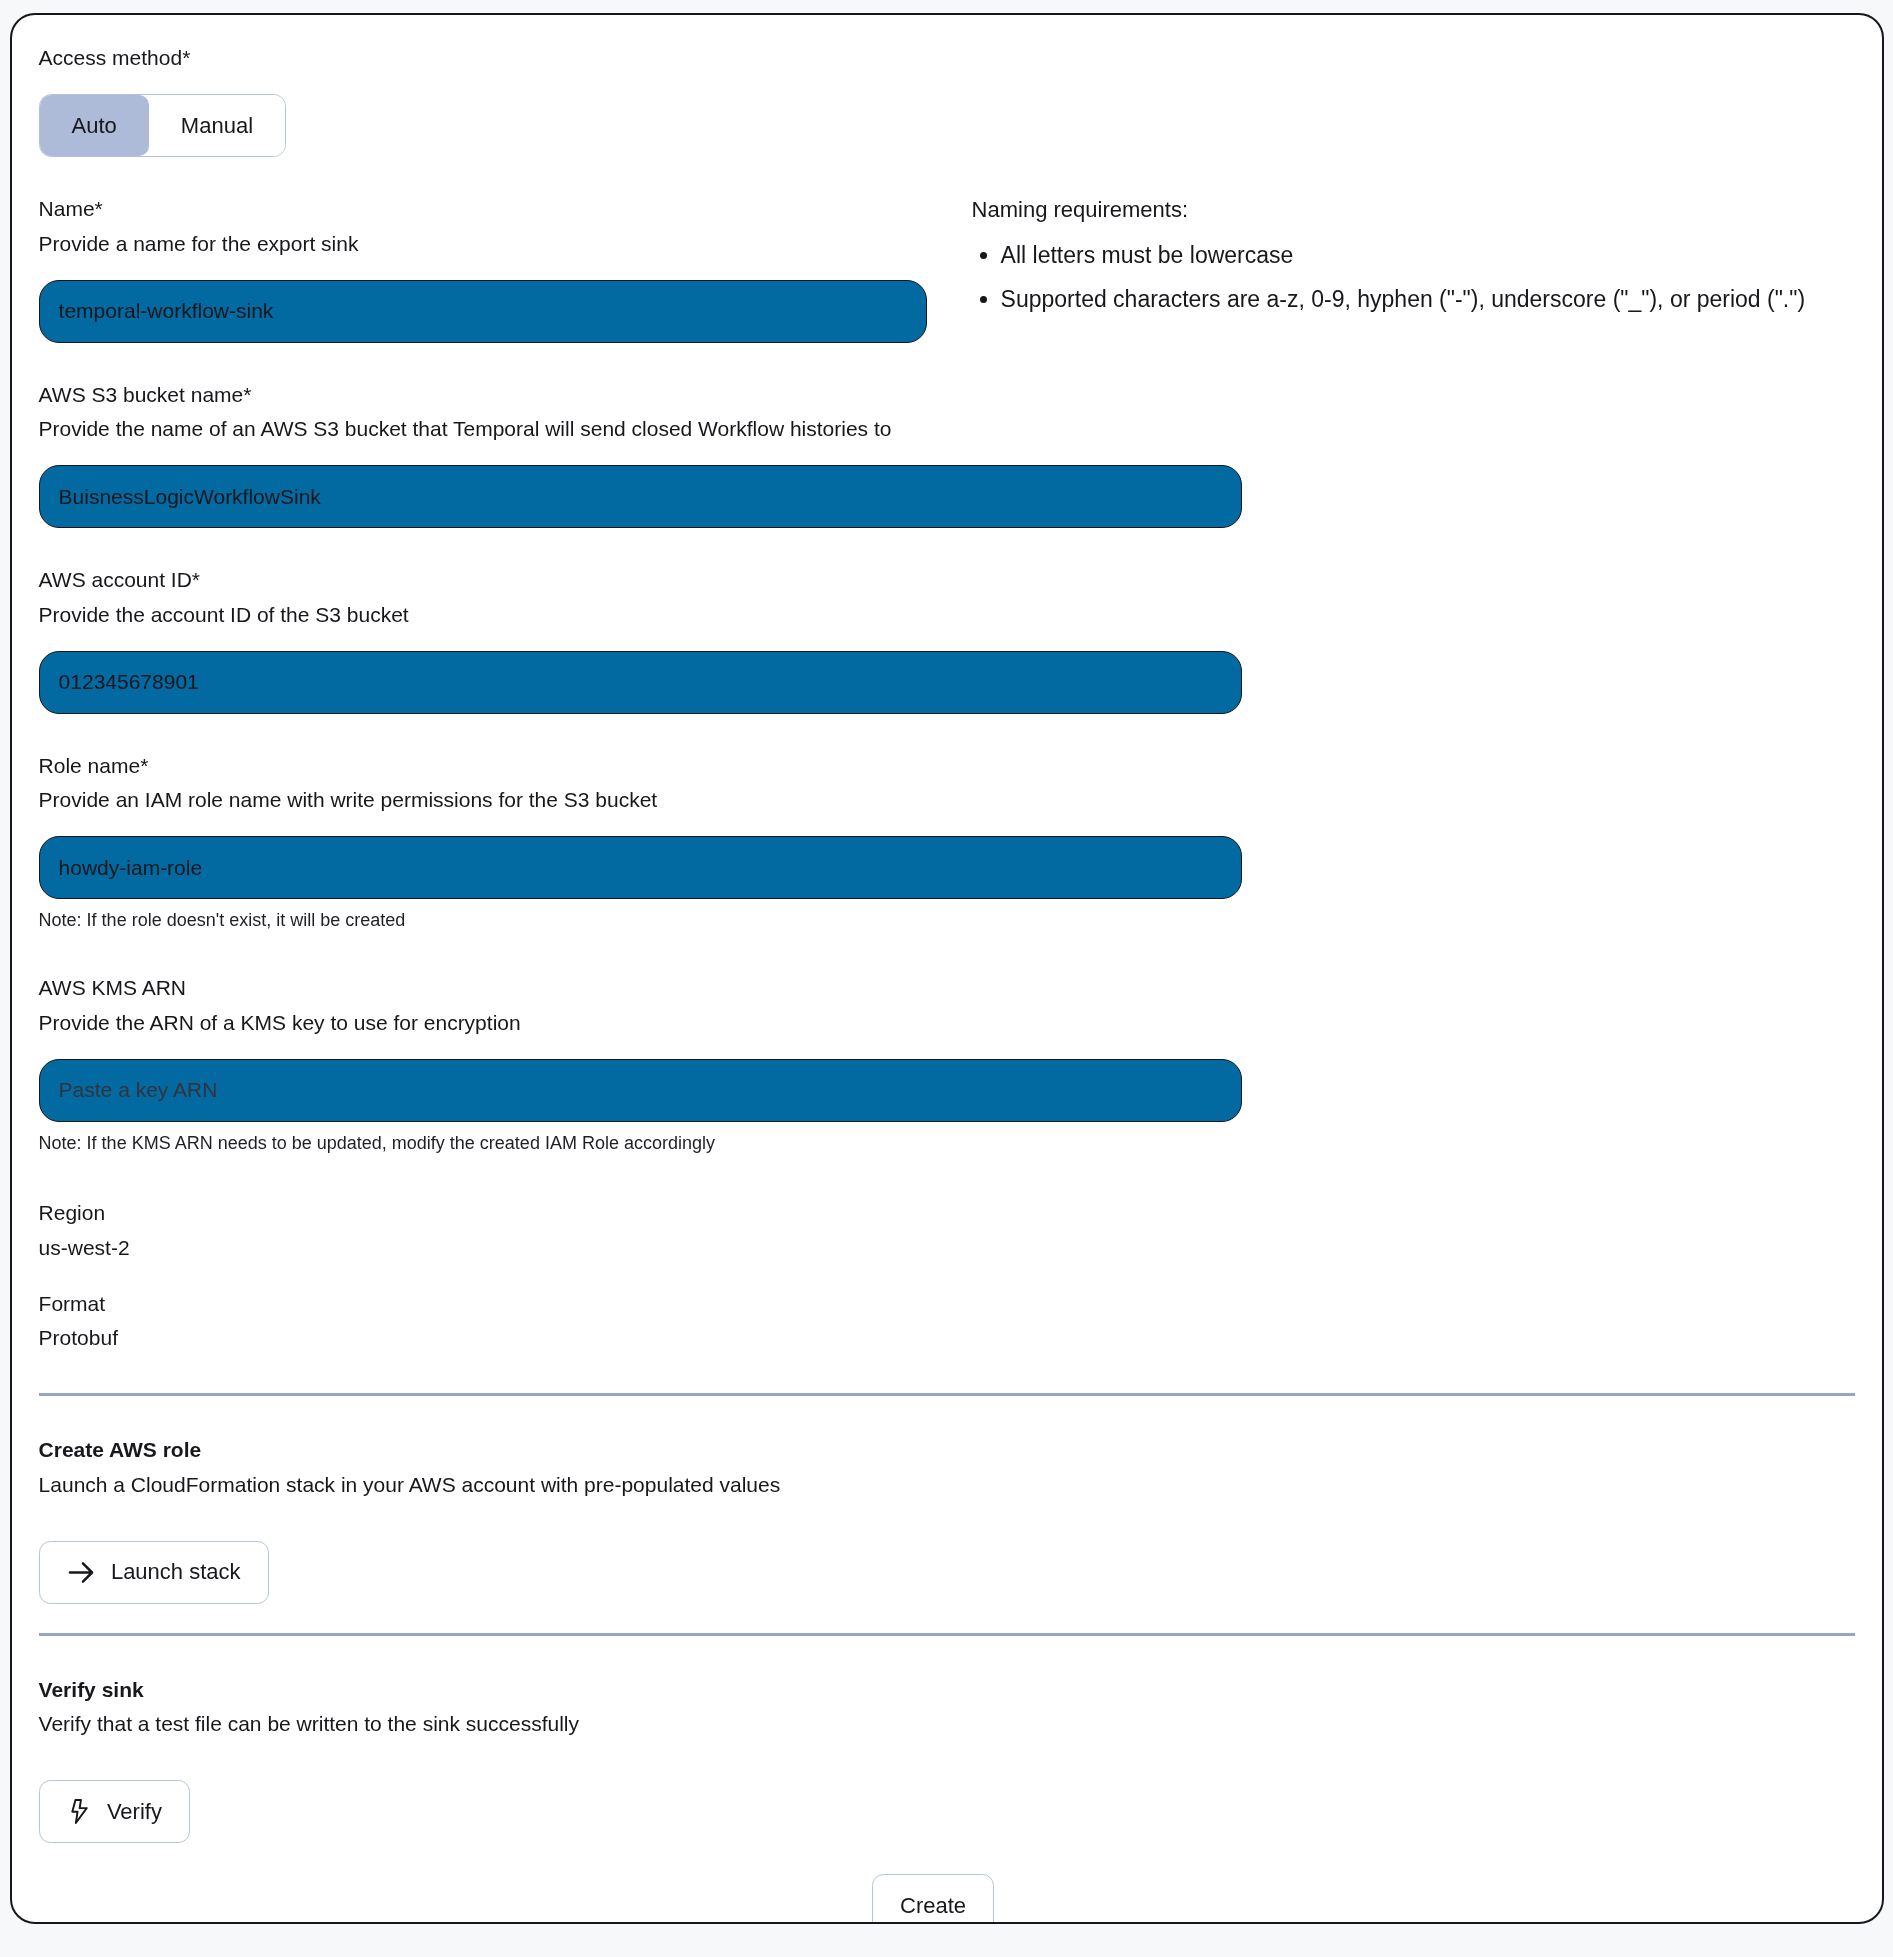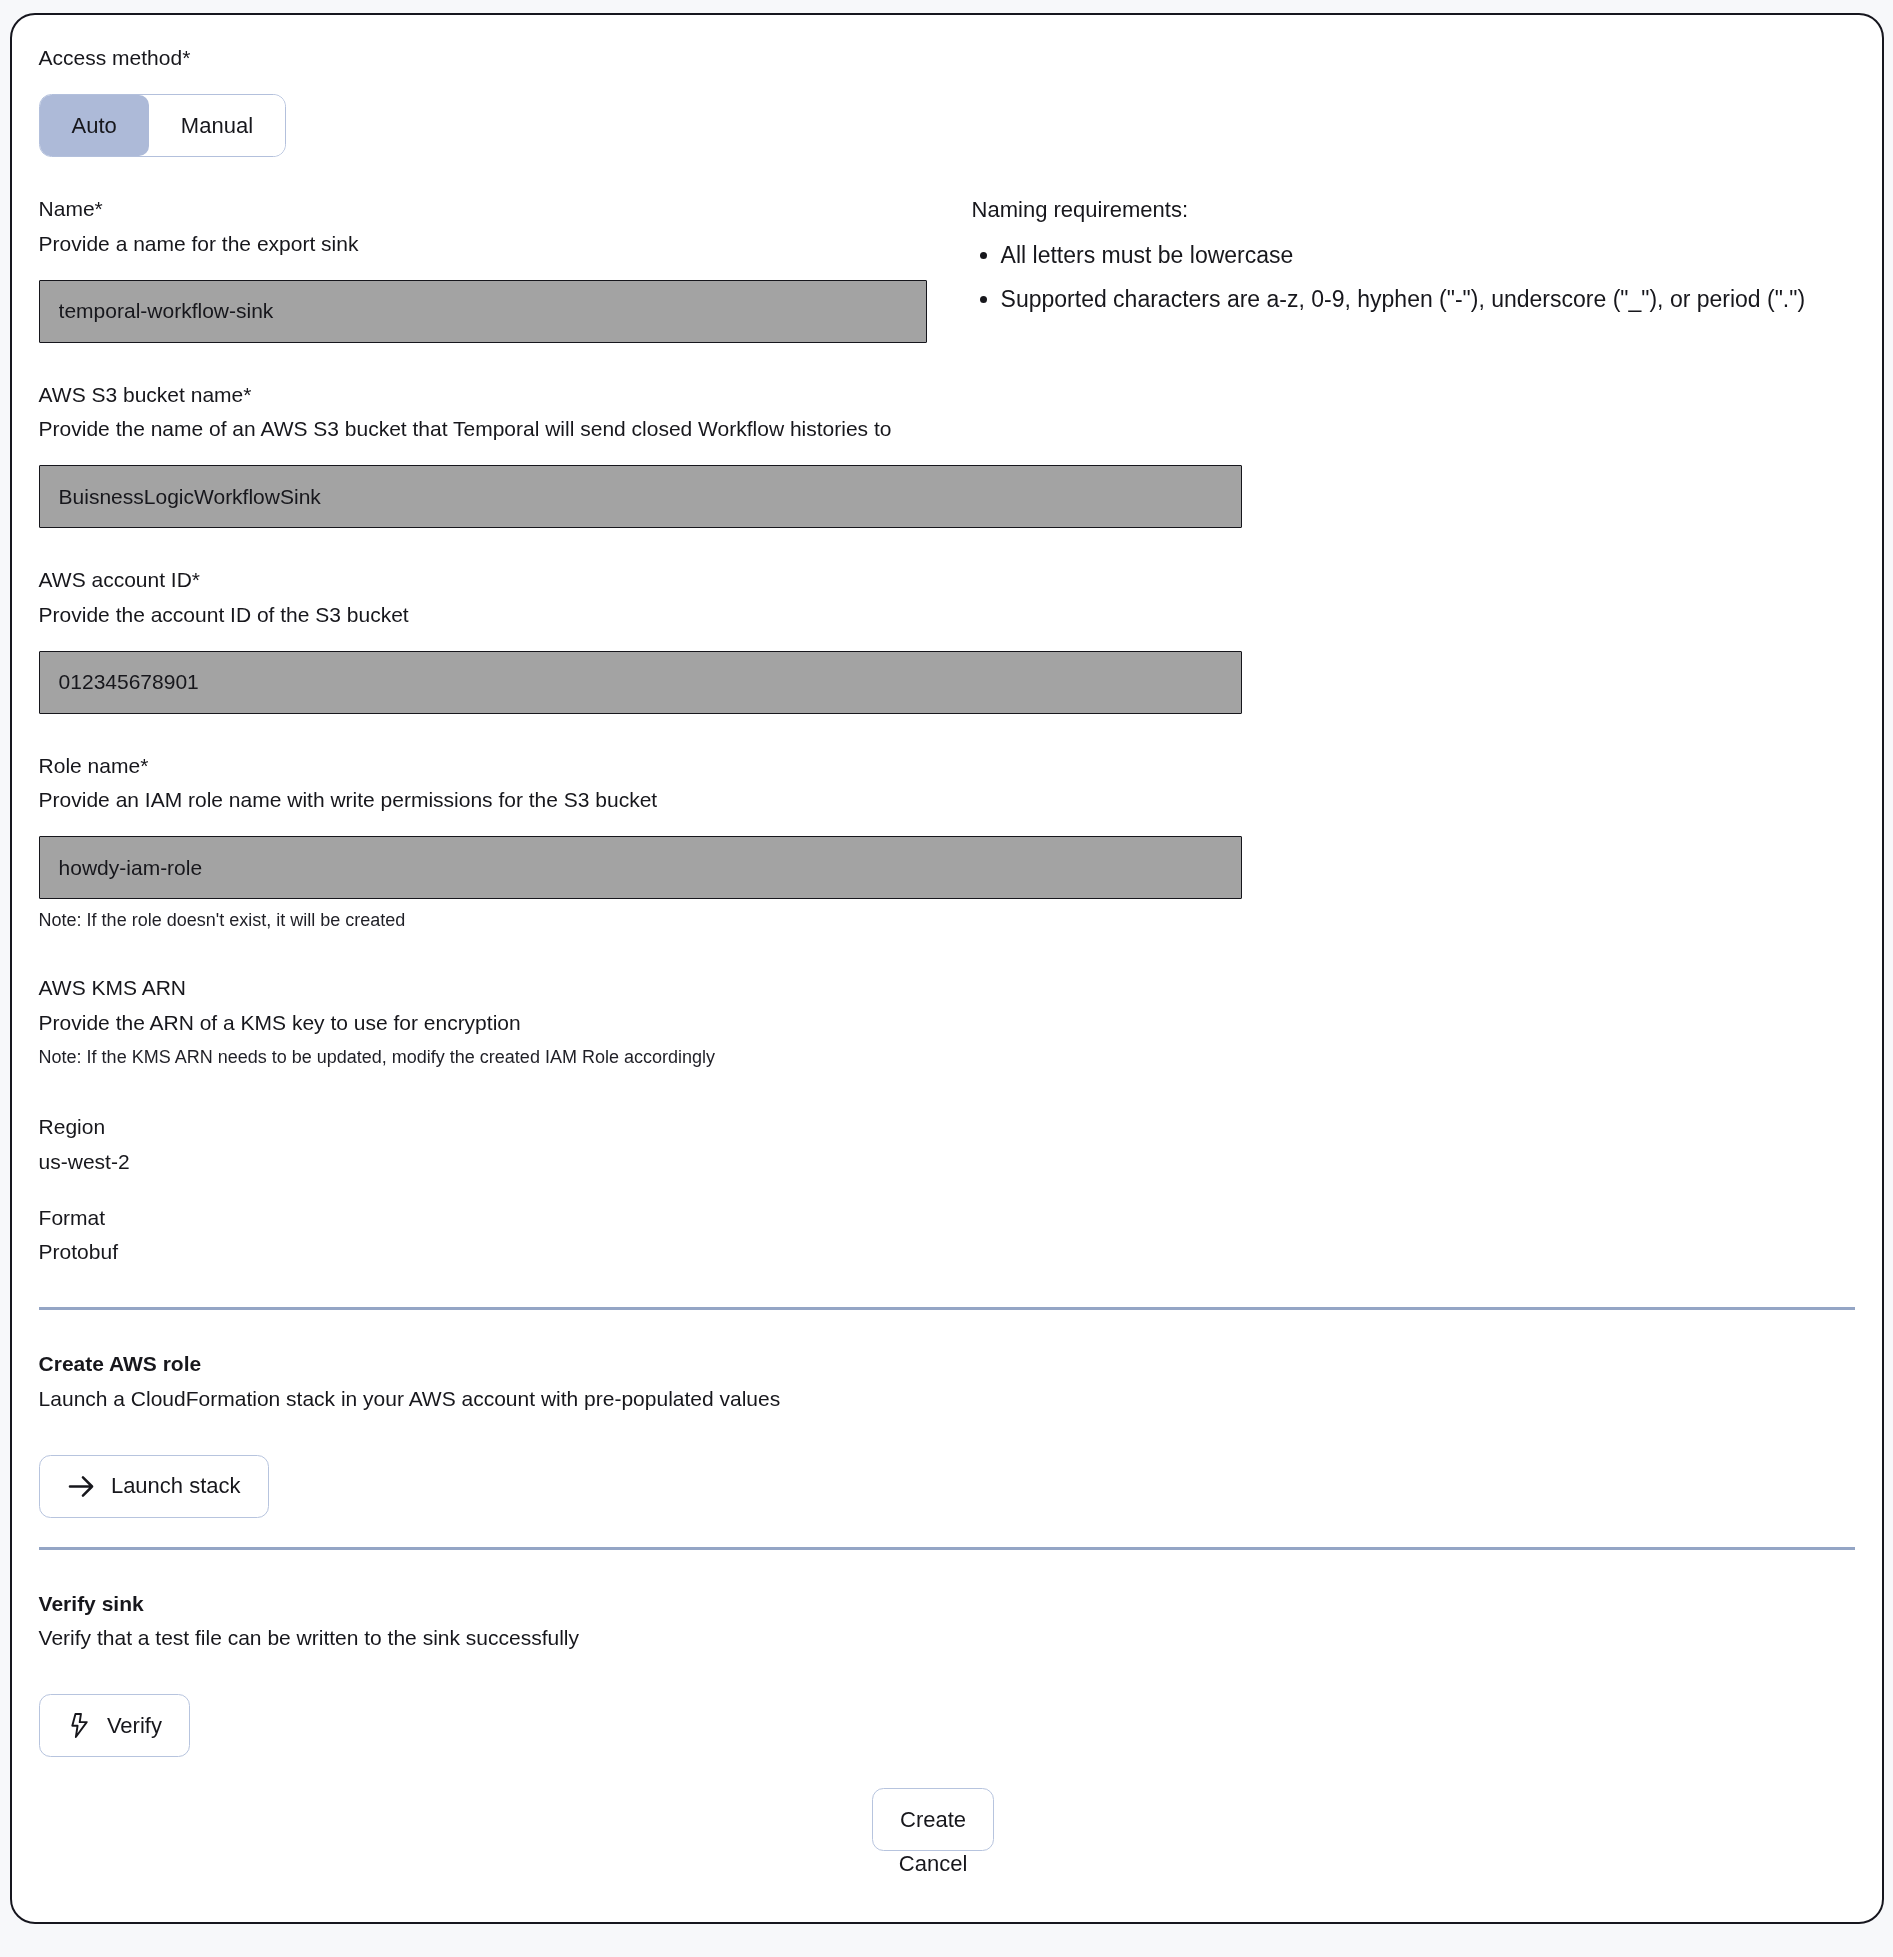--- a/index.html
+++ b/index.html
@@ -43,22 +43,22 @@
     background: #ffffff;
     color: #17171c;
     border-radius: 10px;
   }
   .seg.selected { background: #adbad8; }
 
   .text-input {
     display: block;
     height: 63px;
     border: 1.9px solid #16161c;
-    border-radius: 1px;
-    background: #a3a3a3;
+    border-radius: 20px;
+    background: #0369a1;
     font-family: "Liberation Sans", "DejaVu Sans", sans-serif;
     font-size: 21px;
     color: #17171c;
     padding: 0 19px;
     margin-top: 23px;
     outline: none;
   }
   .text-input::placeholder { color: #33333c; opacity: 1; }
   .w-name { width: 888px; }
   .w-wide { width: 1203px; }
@@ -155,20 +155,21 @@
   <div class="section">
     <div class="label">Role name*</div>
     <div class="desc">Provide an IAM role name with write permissions for the S3 bucket</div>
     <input type="text" class="text-input w-wide" value="howdy-iam-role" style="">
     <div class="note">Note: If the role doesn't exist, it will be created</div>
   </div>
 
   <div class="section-kms">
     <div class="label">AWS KMS ARN</div>
     <div class="desc">Provide the ARN of a KMS key to use for encryption</div>
+    <input type="text" class="text-input w-wide" placeholder="Paste a key ARN" style="">
     <div class="note">Note: If the KMS ARN needs to be updated, modify the created IAM Role accordingly</div>
   </div>
 
   <div class="section-region">
     <div class="label">Region</div>
     <div class="value-text">us-west-2</div>
   </div>
 
   <div class="section-format">
     <div class="label">Format</div>

